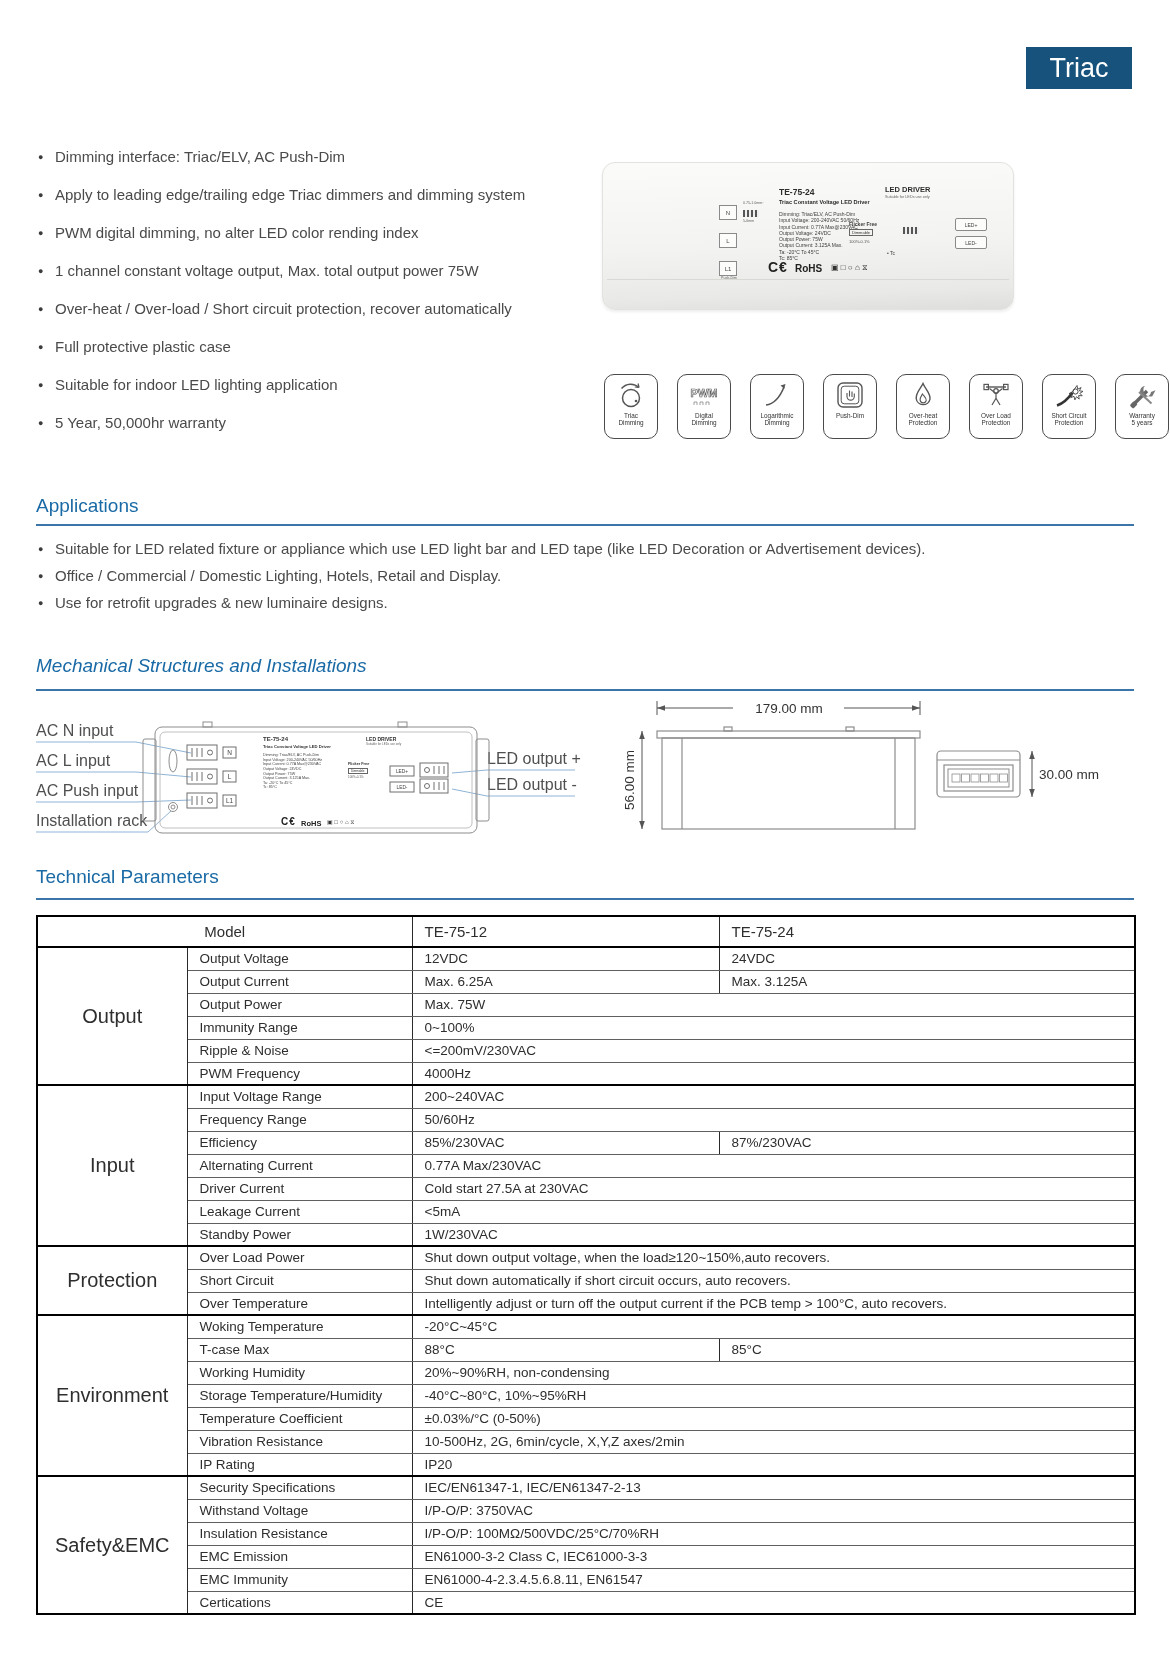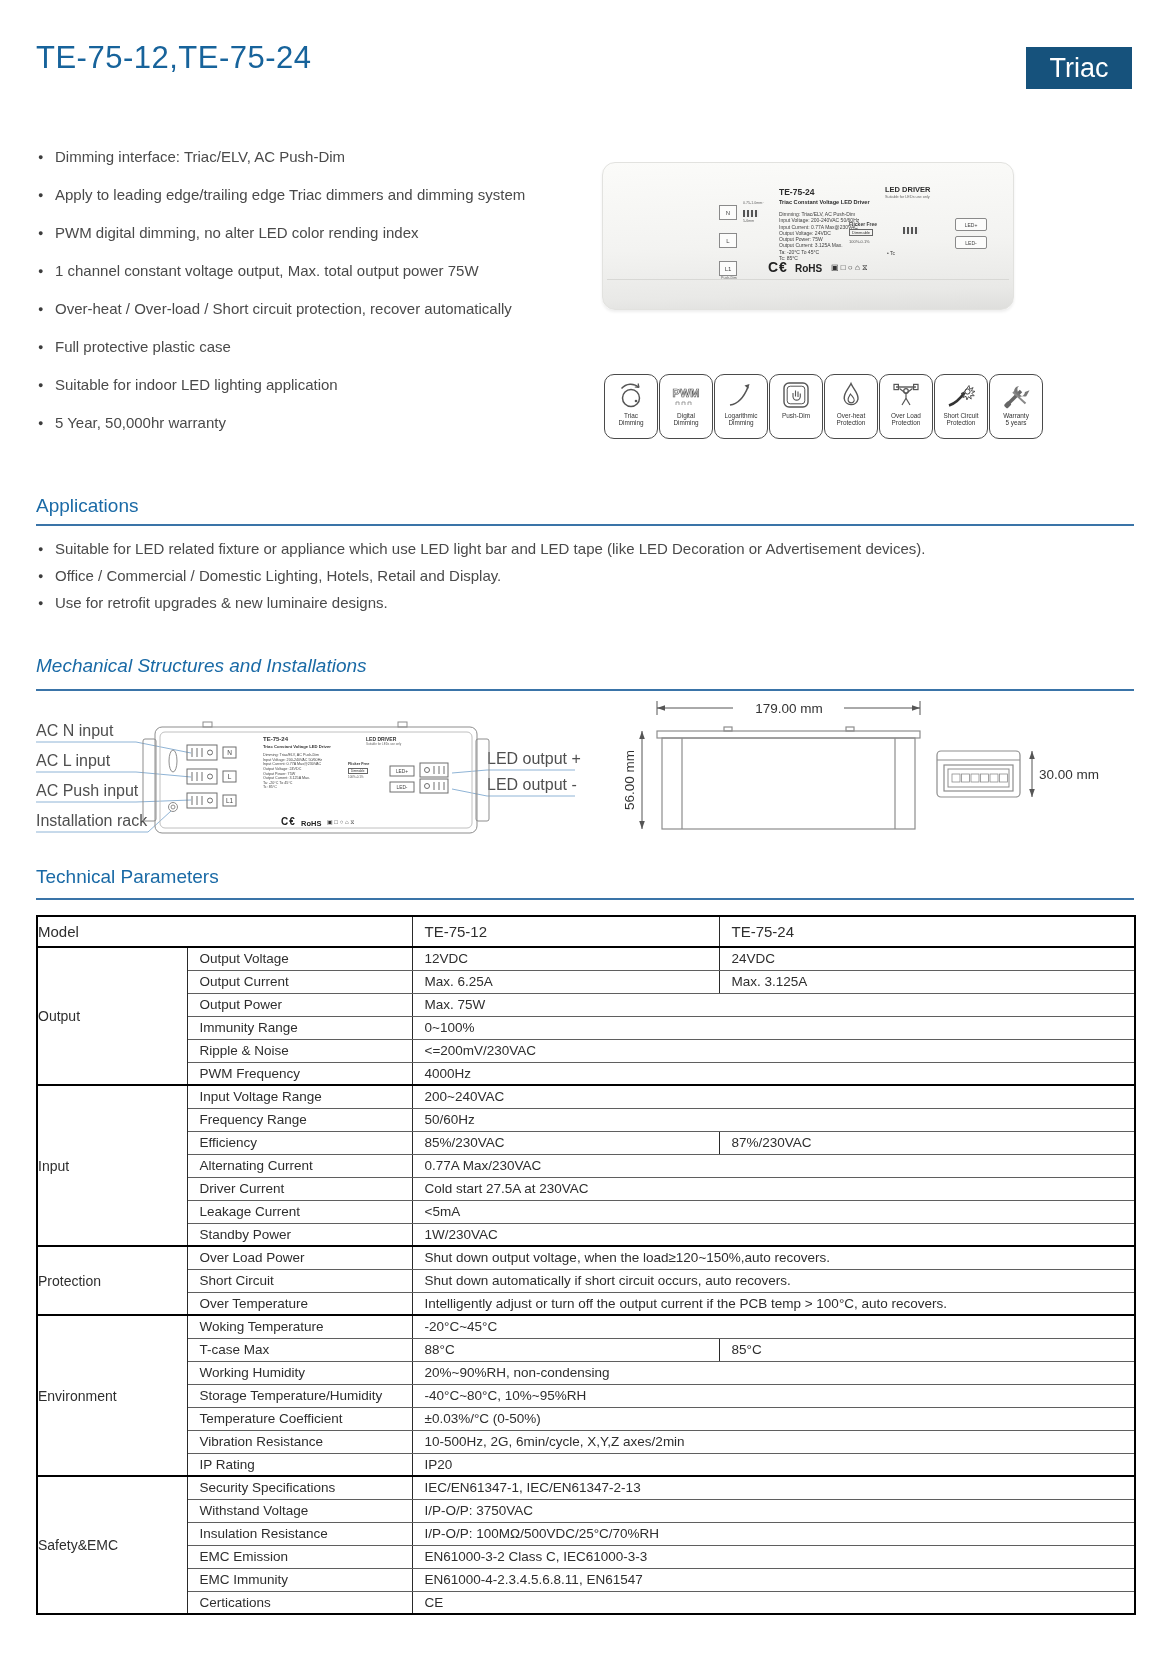--- a/index.html
+++ b/index.html
@@ -30,49 +30,48 @@
          background:linear-gradient(178deg,#fbfbf9 0%,#f3f3f1 55%,#e9e9e7 86%,#dededc 100%);
          border:1px solid #e2e2df;box-shadow:0 2px 3px rgba(0,0,0,.07);}
   .photo .seam{position:absolute;left:4px;right:4px;top:116px;height:1px;background:#d8d8d5;}
   .ph-t{position:absolute;color:#3d3d3d;line-height:1.25;}
   .tbox{position:absolute;border:1px solid #8a8a8a;background:#fcfcfb;color:#444;
         display:flex;align-items:center;justify-content:center;}
   .stripe{position:absolute;height:7px;width:16px;background:repeating-linear-gradient(90deg,#555 0 2px,#eee 2px 4px);}
   .dimm-box{position:absolute;border:1px solid #666;font-size:4px;padding:0 2px;color:#333;}
 
   
-  #icon-strip{left:575px;top:374px;display:flex;gap:1px;padding-left:29px;}
+  #icon-strip{left:575px;top:374px;display:flex;gap:19px;padding-left:29px;}
   .tile{width:52px;height:63px;border:1.6px solid #4a4a4a;border-radius:10px;background:#fff;
         display:flex;flex-direction:column;align-items:center;}
   .tile svg{width:34px;height:34px;margin-top:3px;}
   .tl{font-size:6.4px;line-height:7.4px;color:#333;text-align:center;}
 
   
   .mlabel{font-size:16px;color:#4f4f4f;white-space:nowrap;}
 
   
   #params-table{position:absolute;left:36px;top:915px;width:1098px;border-collapse:collapse;
       table-layout:fixed;border:2.5px solid #000;}
   #params-table th,#params-table td{border:1px solid #5f5f5f;border-left:1.4px solid #2a2a2a;
       border-right:1.4px solid #2a2a2a;padding:0 0 0 12px;text-align:left;color:#2e2e2e;
       font-weight:normal;overflow:hidden;white-space:nowrap;}
   #params-table thead tr{height:31px;}
   #params-table thead th{font-size:15px;border-bottom:2.2px solid #000;}
-  #params-table th.model{padding:0;}
+  #params-table th.model{text-align:center;padding:0;}
   #params-table tbody tr{height:23px;}
   #params-table td{font-size:13.5px;}
-  #params-table td.group{padding:0;font-size:14px;}
+  #params-table td.group{text-align:center;padding:0;font-size:20px;}
   #params-table tr.gs td{border-top:2.2px solid #000;}
 </style>
 </head>
 <body>
 
 <div class="page">
 
-  <div class="abs title">TE-75-12,TE-75-24</div>
   <div class="abs badge">Triac</div>
 
   <div class="abs blist" id="features">
       <div class="bi"><span class="dot">●</span><span>Dimming interface: Triac/ELV, AC Push-Dim</span></div>
       <div class="bi"><span class="dot">●</span><span>Apply to leading edge/trailing edge Triac dimmers and dimming system</span></div>
       <div class="bi"><span class="dot">●</span><span>PWM digital dimming, no alter LED color rending index</span></div>
       <div class="bi"><span class="dot">●</span><span>1 channel constant voltage output, Max. total output power 75W</span></div>
       <div class="bi"><span class="dot">●</span><span>Over-heat / Over-load / Short circuit protection, recover automatically</span></div>
       <div class="bi"><span class="dot">●</span><span>Full protective plastic case</span></div>
       <div class="bi"><span class="dot">●</span><span>Suitable for indoor LED lighting application</span></div>

